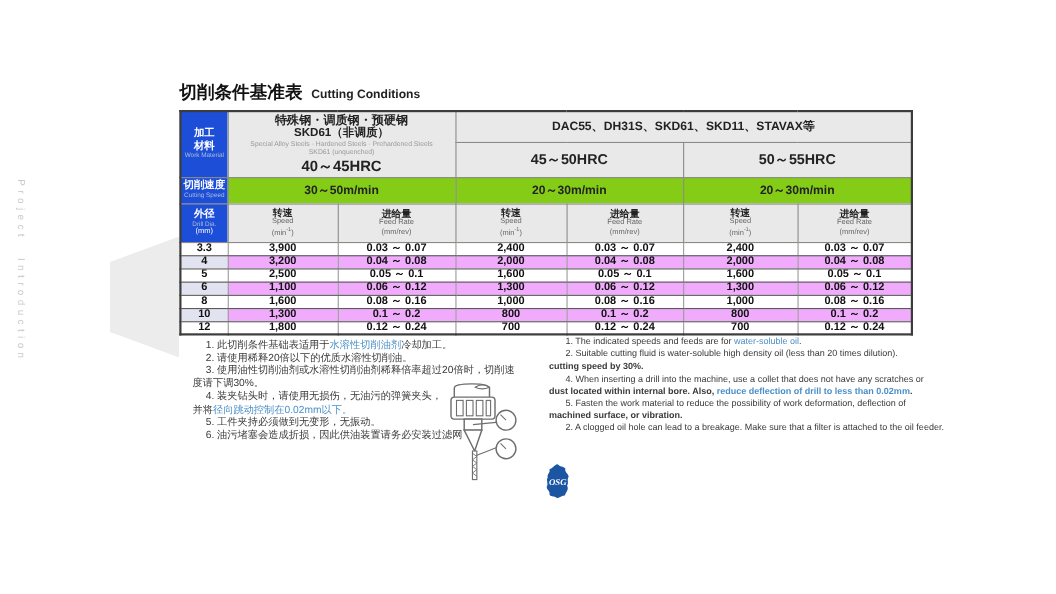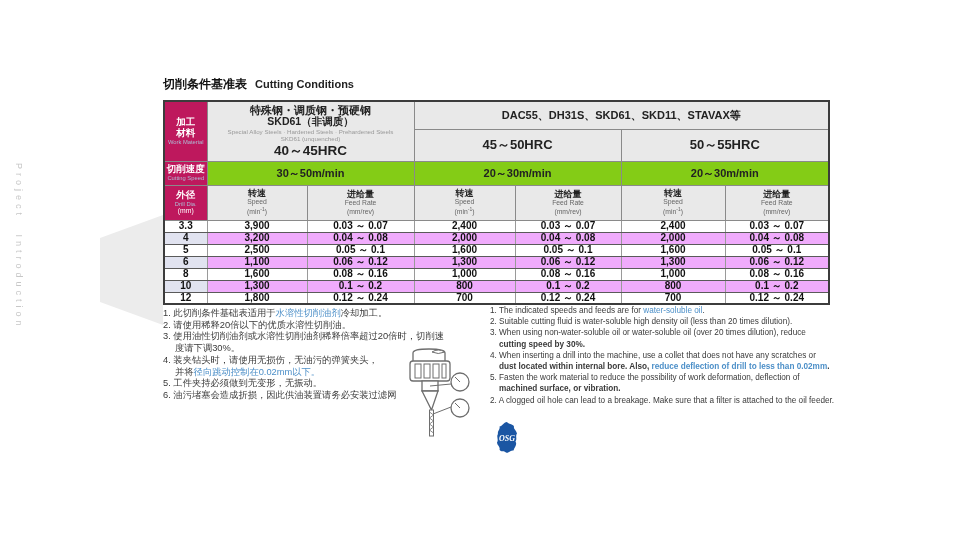--- a/index.html
+++ b/index.html
@@ -10,29 +10,29 @@
   
   .sidebar-text{left:14px;top:163px;height:220px;writing-mode:vertical-rl;
     font-size:9px;letter-spacing:4px;word-spacing:9px;color:#c7c7c7;}
 
   
   .fold-shape{left:100px;top:215px;width:63px;height:110px;background:#ececec;
     clip-path:polygon(0 21%,100% 0,100% 100%,0 79%);}
 
   
   .title{left:163px;top:74px;white-space:nowrap;}
-  .title-zh{font-size:12px;font-weight:bold;color:#111;}
+  .title-zh{font-size:16px;font-weight:bold;color:#111;}
   .title-en{font-size:11px;font-weight:bold;color:#222;margin-left:8px;}
 
   
   table.cut{left:163px;top:100px;border-collapse:collapse;table-layout:fixed;
     width:665px;border:2px solid #3c3c3c;}
   table.cut td{border:1px solid #8a8a8a;text-align:center;vertical-align:middle;
     padding:0;line-height:1.12;}
-  .navy{background:#be185d;color:#fff;margin-left:34px;}
+  .navy{background:#1d4ed8;color:#fff;margin-left:34px;}
   .navy .zh{font-size:9.5px;font-weight:bold;display:block;}
   .navy .en{font-size:5.8px;color:#aebdd6;display:block;}
   .gray{background:#e9e9e9;}
   tr.r1{height:28px;}  tr.r2{height:32px;}  tr.r3{height:24px;}  tr.r4{height:35px;}
   .g1 .l1{font-size:11px;font-weight:bold;display:block;}
   .g1 .l2{font-size:10.5px;font-weight:bold;display:block;}
   .g1 .l3,.g1 .l4{font-size:6.2px;color:#999;display:block;line-height:1.15;}
   .g1 .hrc-big{font-size:13.5px;font-weight:bold;display:block;margin-top:1px;}
   .dac{font-size:11px;font-weight:bold;}
   .hrc{font-size:13px;font-weight:bold;}
@@ -44,21 +44,21 @@
   tr.data td{font-size:10px;font-weight:bold;color:#111;
     border-left:1px solid #9a9a9a;border-right:1px solid #9a9a9a;
     border-top:1px solid #5a5a5a;border-bottom:1px solid #5a5a5a;line-height:1;}
   tr.data.alt td{background:#f0abfc;}
   tr.data td.dia{background:#fff;}
   tr.data.alt td.dia{background:#e1e3f0;}
 
   
   .notes-cn{left:163px;top:308px;font-size:9.3px;line-height:11.7px;color:#3a3a3a;}
   .notes-en{left:490px;top:305px;font-size:8.2px;line-height:11.2px;color:#3a3a3a;}
-  .nline{white-space:nowrap;}
+  .nline{white-space:nowrap;padding-left:24px;}
   .cont-cn{padding-left:12px;}
   .cont-en{padding-left:9px;font-weight:bold;}
   .blue{color:#4c8fc8;}
 
   svg{display:block;}
 </style>
 </head>
 <body>
 
 <div class="abs sidebar-text">Project Introduction</div>
@@ -218,21 +218,20 @@
   <div class="nline cont-cn">度请下调30%。</div>
   <div class="nline">4. 装夹钻头时，请使用无损伤，无油污的弹簧夹头，</div>
   <div class="nline cont-cn"><span>并将</span><span class="blue">径向跳动控制在0.02mm以下。</span></div>
   <div class="nline">5. 工件夹持必须做到无变形，无振动。</div>
   <div class="nline">6. 油污堵塞会造成折损，因此供油装置请务必安装过滤网</div>
 </div>
 
 <div class="abs notes-en">
   <div class="nline"><span>1. The indicated speeds and feeds are for </span><span class="blue">water-soluble oil</span><span>.</span></div>
   <div class="nline">2. Suitable cutting fluid is water-soluble high density oil (less than 20 times dilution).</div>
-  <div class="nline">3. When using non-water-soluble oil or water-soluble oil (over 20 times dilution), reduce</div>
   <div class="nline cont-en">cutting speed by 30%.</div>
   <div class="nline">4. When inserting a drill into the machine, use a collet that does not have any scratches or</div>
   <div class="nline cont-en"><span>dust located within internal bore. Also, </span><span class="blue">reduce deflection of drill to less than 0.02mm</span><span>.</span></div>
   <div class="nline">5. Fasten the work material to reduce the possibility of work deformation, deflection of</div>
   <div class="nline cont-en">machined surface, or vibration.</div>
   <div class="nline">2. A clogged oil hole can lead to a breakage. Make sure that a filter is attached to the oil feeder.</div>
 </div>
 
 <svg class="abs" style="left:390px;top:347px;" width="85" height="112" viewBox="0 0 85 112">
   <g fill="#fff" stroke="#6e6e6e" stroke-width="1.3">

